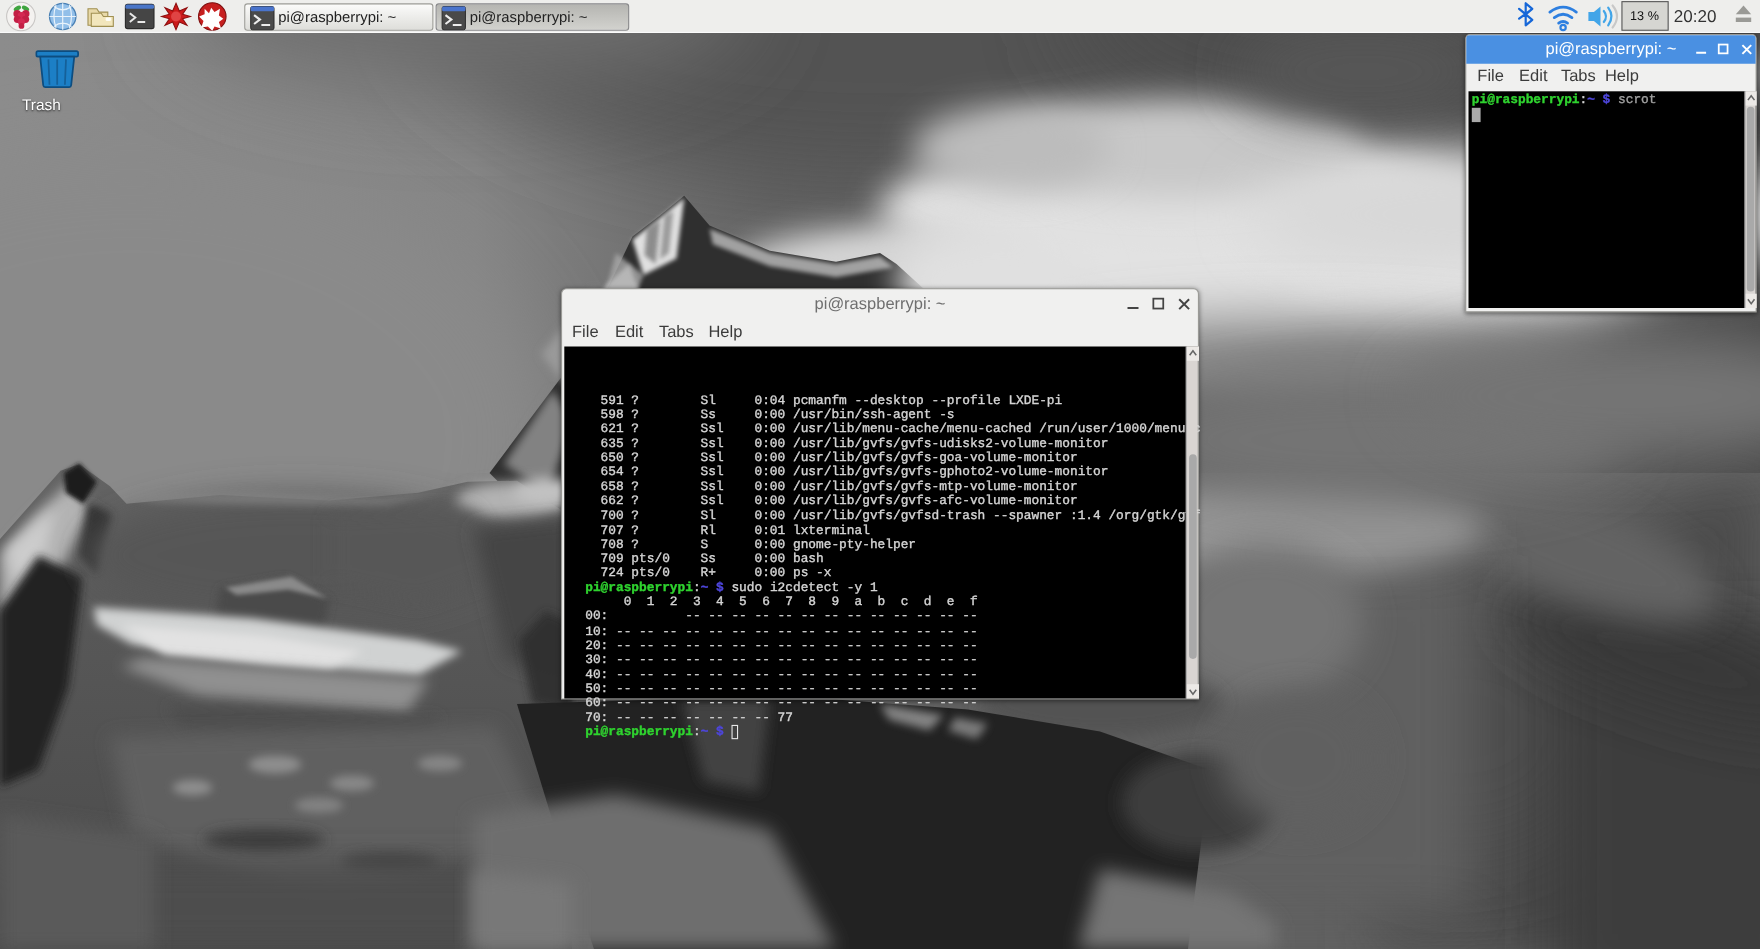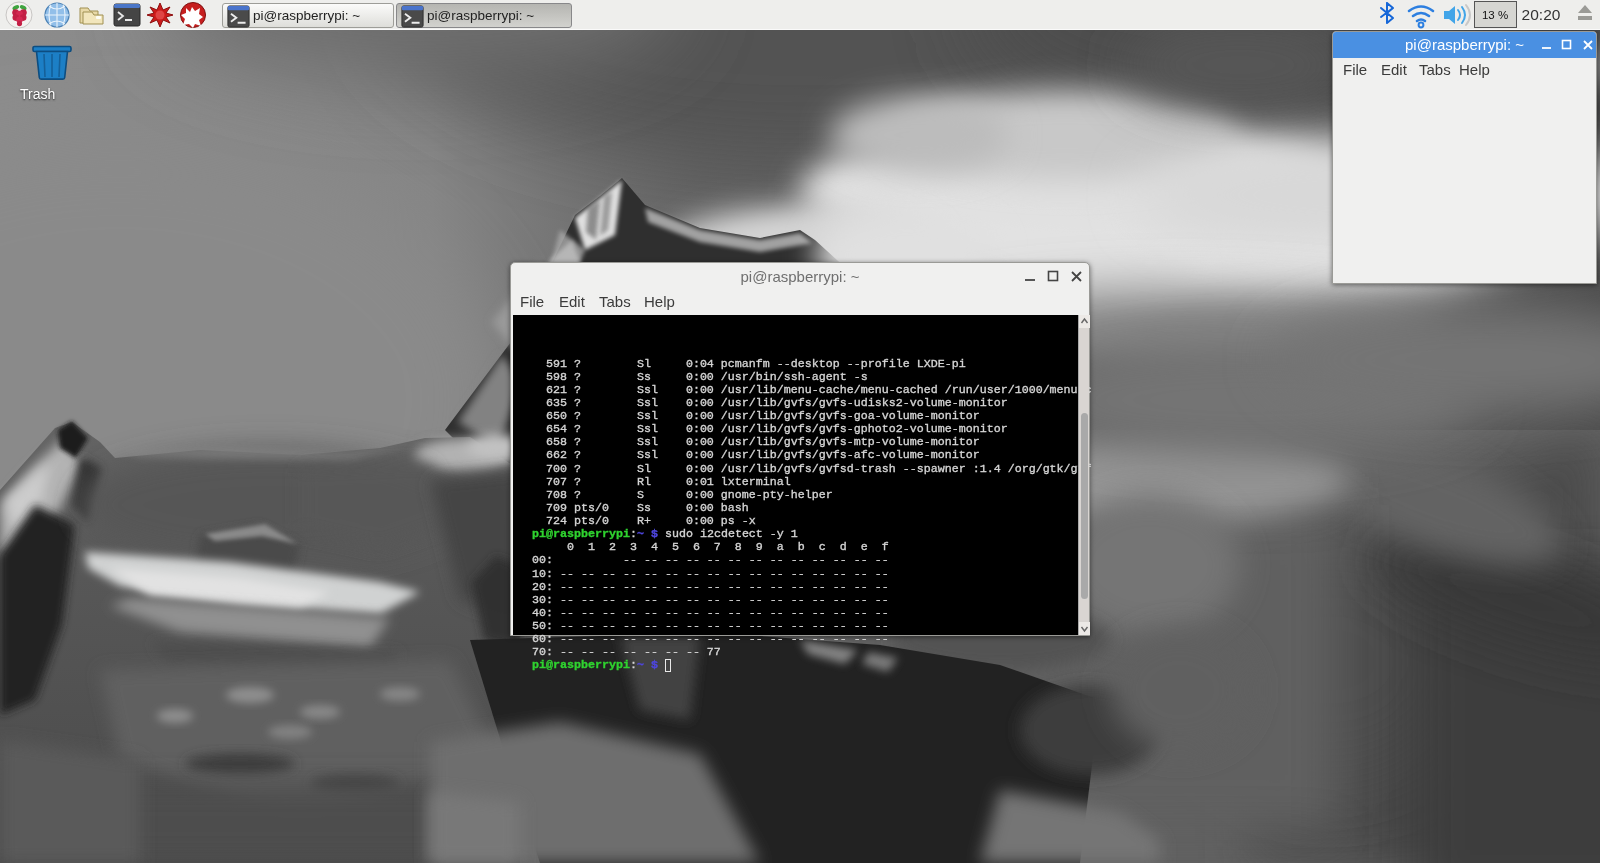--- a/index.html
+++ b/index.html
@@ -316,13 +316,26 @@
       <rect x="25.5" y="8.5" width="8" height="8" fill="none" stroke="#fff" stroke-width="1.6"></rect>
       <path d="M47 9 l8 8 M55 9 l-8 8" stroke="#fff" stroke-width="1.8"></path>
     </svg>
   </div>
   <div class="menubar" style="height:25px;">
     <span style="left:10px;">File</span>
       <span style="left:48px;">Edit</span>
       <span style="left:86px;">Tabs</span>
       <span style="left:126px;">Help</span>
   </div>
+  <div class="term" style="left:2px;top:51px;width:261px;height:197px;">
+    <pre style="position:absolute;left:3px;top:1.5px;"><span class="g">pi@raspberrypi</span>:<span class="b">~ $</span> <span style="color:#a0a0a0">scrot</span>
+<span style="display:inline-block;width:7.5px;height:13px;background:#a9a9a9;vertical-align:-3px"></span></pre>
+    <div style="position:absolute;right:0;top:0;width:10px;height:100%;background:#d9d5d2;border-left:1px solid #aaa;">
+      <svg width="10" height="13" style="position:absolute;top:0;left:0;background:#ece9e6">
+          <path d="M2 8 l3 -4 l3 4" stroke="#666" stroke-width="1.4" fill="none"></path>
+        </svg>
+      <div style="position:absolute;top:14px;left:1px;width:7px;height:168px;background:#a9a9a9;border-radius:4px;"></div>
+      <svg width="10" height="13" style="position:absolute;bottom:0;left:0;background:#ece9e6">
+          <path d="M2 5 l3 4 l3 -4" stroke="#666" stroke-width="1.4" fill="none"></path>
+        </svg>
+    </div>
+  </div>
 </div>
 
 </body></html>

